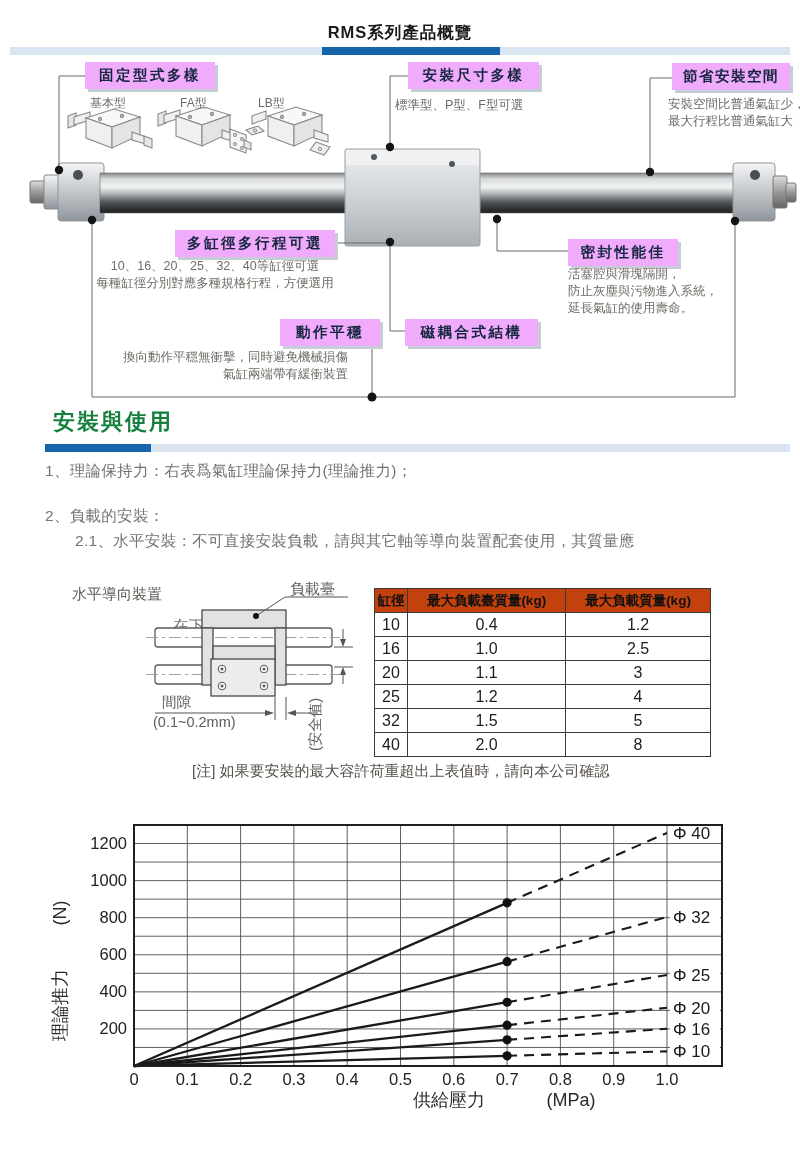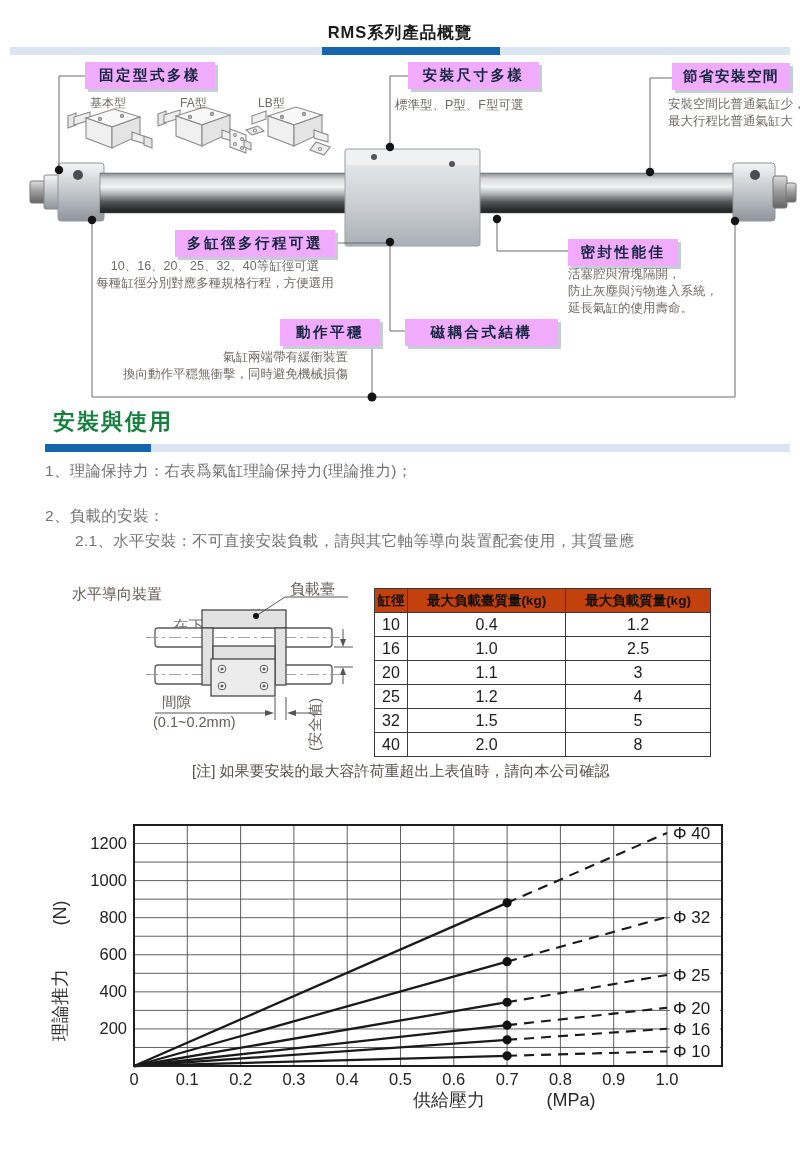--- a/index.html
+++ b/index.html
@@ -165,25 +165,25 @@
 
   <div class="co-box" style="left:568px;top:239px;width:110px;">密封性能佳</div>
   <div class="co-desc" style="left:568px;top:266px;">
     <div>活塞腔與滑塊隔開，</div>
     <div>防止灰塵與污物進入系統，</div>
     <div>延長氣缸的使用壽命。</div>
   </div>
 
   <div class="co-box" style="left:248px;top:319px;width:100px;margin-left:32px;">動作平穩</div>
   <div class="co-desc" style="left:105px;top:349px;width:243px;text-align:right;">
+    <div>換向動作平穩無衝擊，同時避免機械損傷</div>
     <div>氣缸兩端帶有緩衝裝置</div>
-    <div>換向動作平穩無衝擊，同時避免機械損傷</div>
-  </div>
-
-  <div class="co-box" style="left:405px;top:319px;width:153px;">磁耦合式結構</div>
+  </div>
+
+  <div class="co-box" style="left:405px;top:319px;width:133px;">磁耦合式結構</div>
 
   <div class="abs sec-title" style="left:53px;top:407px;">安裝與使用</div>
   <div class="abs bar-light" style="left:45px;top:444px;width:745px;"></div>
   <div class="abs bar-dark" style="left:45px;top:444px;width:106px;"></div>
 
   <div class="abs para" style="left:45px;top:461px;">1、理論保持力：右表爲氣缸理論保持力(理論推力)；</div>
   <div class="abs para" style="left:45px;top:506px;">2、負載的安裝：</div>
   <div class="abs para" style="left:75px;top:531px;">2.1、水平安裝：不可直接安裝負載，請與其它軸等導向裝置配套使用，其質量應</div>
   <div class="abs para" style="left:173px;top:576px;margin-top:40px;">在下表值以下：</div>
 

